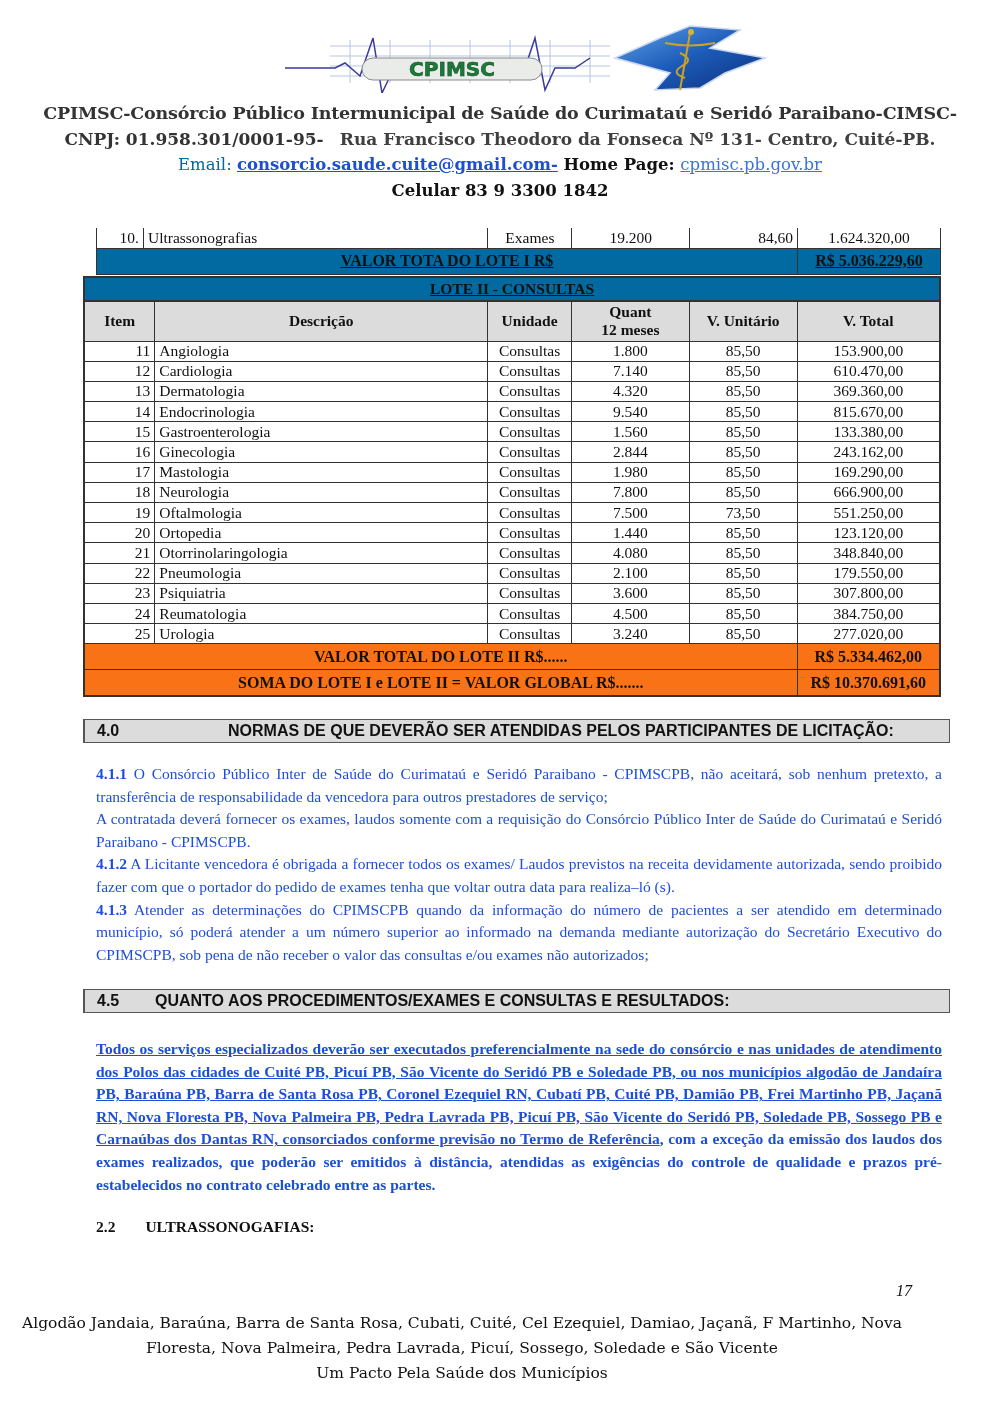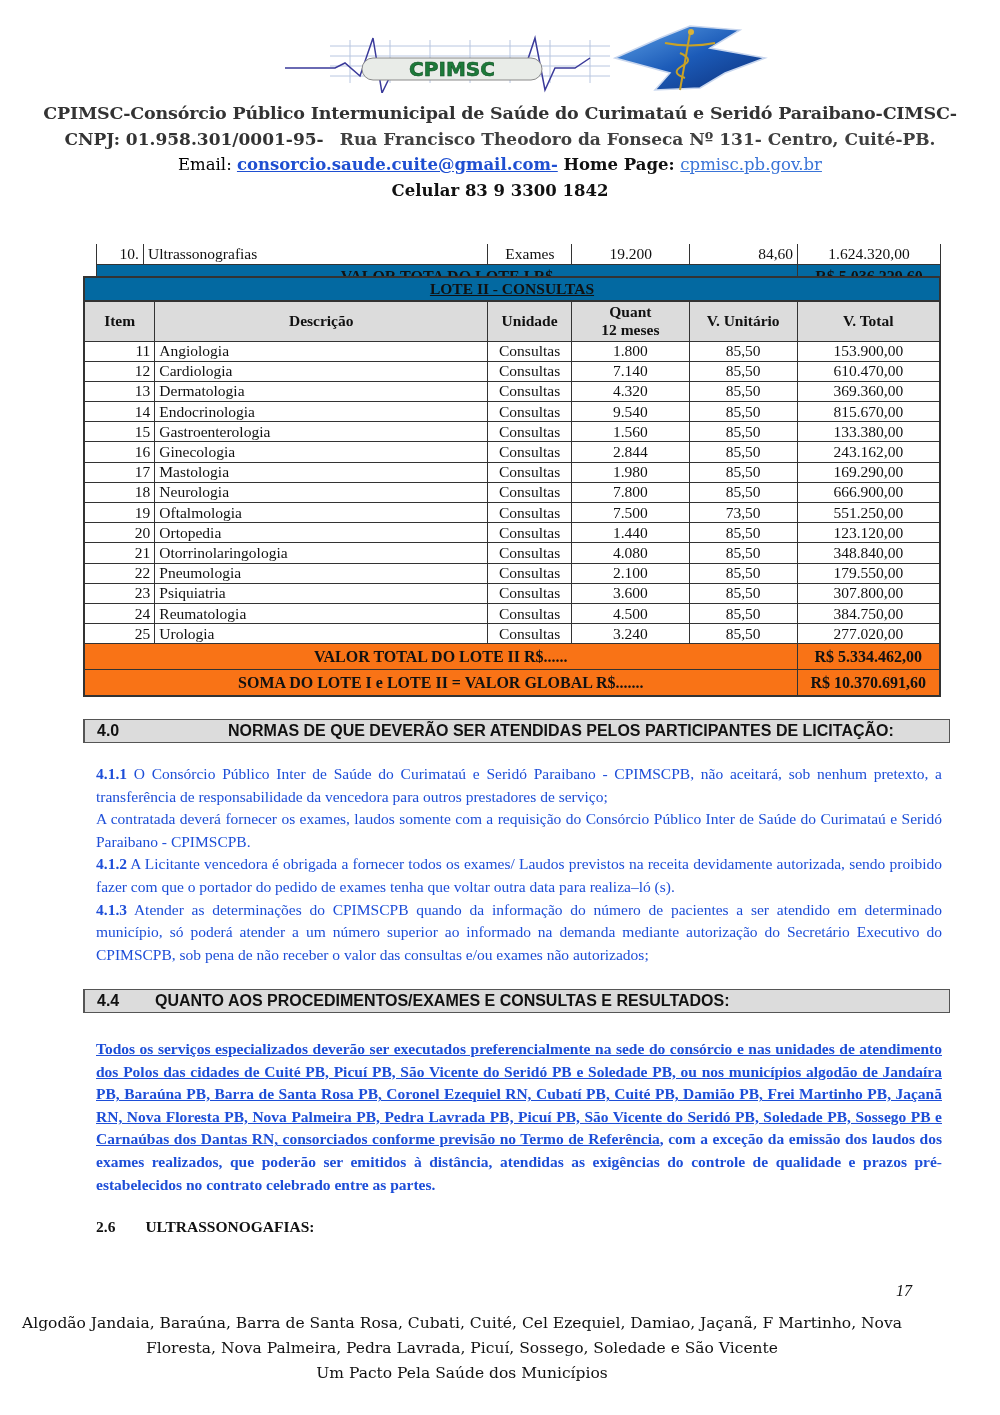--- a/index.html
+++ b/index.html
@@ -7,35 +7,35 @@
   body { position: relative; font-family: "Liberation Serif", serif; color: #111; overflow: hidden; }
 
   
   .logo { position: absolute; left: 270px; top: 18px; width: 500px; height: 75px; }
   .hdr { position: absolute; left: 0; width: 1000px; text-align: center; font-family: "DejaVu Serif", serif; }
   .hdr1 { top: 103px; font-size: 17.5px; font-weight: bold; color: #333; letter-spacing: -0.2px; }
   .hdr2 { top: 129px; font-size: 17px; }
   .hdr2 .cnpj { color: #333; font-weight: bold; }
   .hdr2 .addr { color: #404040; font-weight: bold; }
   .hdr3 { top: 155px; font-size: 16.5px; }
-  .hdr3 .lbl { color: #000000; }
+  .hdr3 .lbl { color: #0369a1; }
   .hdr3 .email { color: #1f4fd1; font-weight: bold; text-decoration: underline; }
   .hdr3 .hp { color: #111; font-weight: bold; }
   .hdr3 .site { color: #3a74d8; text-decoration: underline; }
   .hdr4 { top: 181px; font-size: 16.5px; font-weight: bold; color: #111; }
 
   
   .tbl { position: absolute; border-collapse: collapse; font-family: "Liberation Serif", serif; font-size: 15.5px; }
   .tbl td, .tbl th { border: 1px solid #333; padding: 0 4px; height: 20px; line-height: 18px; white-space: nowrap; }
   .gray { background: #0369a1; text-decoration: underline; }
   .b { font-weight: bold; }
   .c { text-align: center; }
   .r { text-align: right; }
 
-  .top-tbl { left: 96px; top: 244px; width: 845px; }
+  .top-tbl { left: 96px; top: 228px; width: 845px; }
   .lote2 { left: 83px; top: 276px; width: 858px; border: 2px solid #333; }
   .lote2 td { height: 20.2px; }
   .lote2 .title td { height: 24px; border-bottom: 2px solid #333; }
   .lote2 .head th { height: 40px; line-height: 18px; background: #dcdcdc; font-weight: bold; }
   .lote2 .tot td { height: 26px; font-weight: bold; background: #f97316; font-size: 16px; }
 
   
   .bar { position: absolute; left: 83px; width: 867px; height: 24px; background: #dcdcdc; border: 1px solid #555; border-left-width: 2px; font-family: Liberation Sans, sans-serif; font-weight: bold; font-size: 16px; line-height: 22px; }
   .bar .num { position: absolute; left: 12px; }
   .bar .ttl { position: absolute; }
@@ -299,28 +299,28 @@
 </div>
 
 <div class="para" style="top:763px">
   <div><span class="n">4.1.1</span><span> O Consórcio Público Inter de Saúde do Curimataú e Seridó Paraibano - CPIMSCPB, não aceitará, sob nenhum pretexto, a transferência de responsabilidade da vencedora para outros prestadores de serviço;</span></div>
   <div>A contratada deverá fornecer os exames, laudos somente com a requisição do Consórcio Público Inter de Saúde do Curimataú e Seridó Paraibano - CPIMSCPB.</div>
   <div><span class="n">4.1.2</span><span>  A Licitante vencedora é obrigada a fornecer todos os exames/ Laudos previstos na receita devidamente autorizada, sendo proibido fazer com que o portador do pedido de exames tenha que voltar outra data para realiza–ló (s).</span></div>
   <div><span class="n">4.1.3</span><span>  Atender as determinações do CPIMSCPB quando da informação do número de pacientes a ser atendido em determinado município, só poderá atender a um número superior ao informado na demanda mediante autorização do Secretário Executivo do CPIMSCPB, sob pena de não receber o valor das consultas e/ou exames não autorizados;</span></div>
 </div>
 
 <div class="bar" style="top:989px">
-  <span class="num">4.4</span>
+  <span class="num">4.5</span>
   <span class="ttl" style="left:70px">QUANTO AOS PROCEDIMENTOS/EXAMES E CONSULTAS E RESULTADOS:</span>
 </div>
 
 <div class="para bold-para" style="top:1038px">
   <span class="u">Todos os serviços especializados deverão ser executados preferencialmente na sede do consórcio e nas unidades de atendimento dos Polos das cidades de Cuité PB, Picuí PB, São Vicente do Seridó PB e Soledade PB, ou nos municípios algodão de Jandaíra PB, Baraúna PB, Barra de Santa Rosa PB, Coronel Ezequiel RN, Cubatí PB, Cuité PB, Damião PB, Frei Martinho PB, Jaçanã RN, Nova Floresta PB, Nova Palmeira PB, Pedra Lavrada PB, Picuí PB, São Vicente do Seridó PB, Soledade PB, Sossego PB e Carnaúbas dos Dantas RN, consorciados conforme previsão no Termo de Referência</span><span>, com a exceção da emissão dos laudos dos exames realizados, que poderão ser emitidos à distância, atendidas as exigências do controle de qualidade e prazos pré- estabelecidos no contrato celebrado entre as partes.</span>
 </div>
 
 <div class="sub">
-  <span>2.6</span><span class="t">ULTRASSONOGAFIAS:</span>
+  <span>2.2</span><span class="t">ULTRASSONOGAFIAS:</span>
 </div>
 
 <div class="pageno">17</div>
 <div class="foot f1">Algodão Jandaia, Baraúna, Barra de Santa Rosa, Cubati, Cuité, Cel Ezequiel, Damiao, Jaçanã, F Martinho, Nova</div>
 <div class="foot f2">Floresta, Nova Palmeira, Pedra Lavrada, Picuí, Sossego, Soledade e São Vicente</div>
 <div class="foot f3">Um Pacto Pela Saúde dos Municípios</div>
 
 </body></html>

